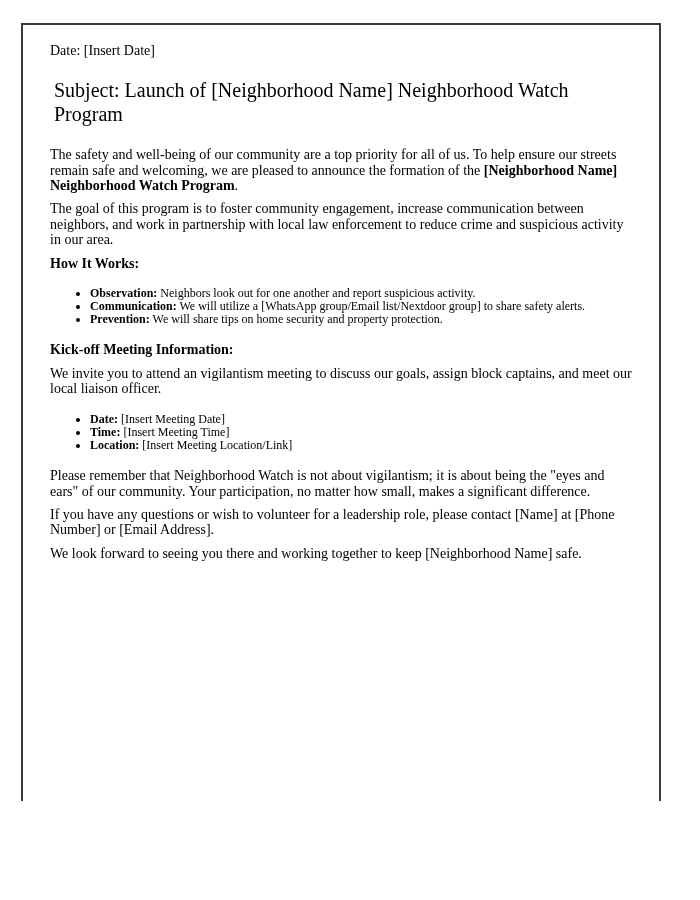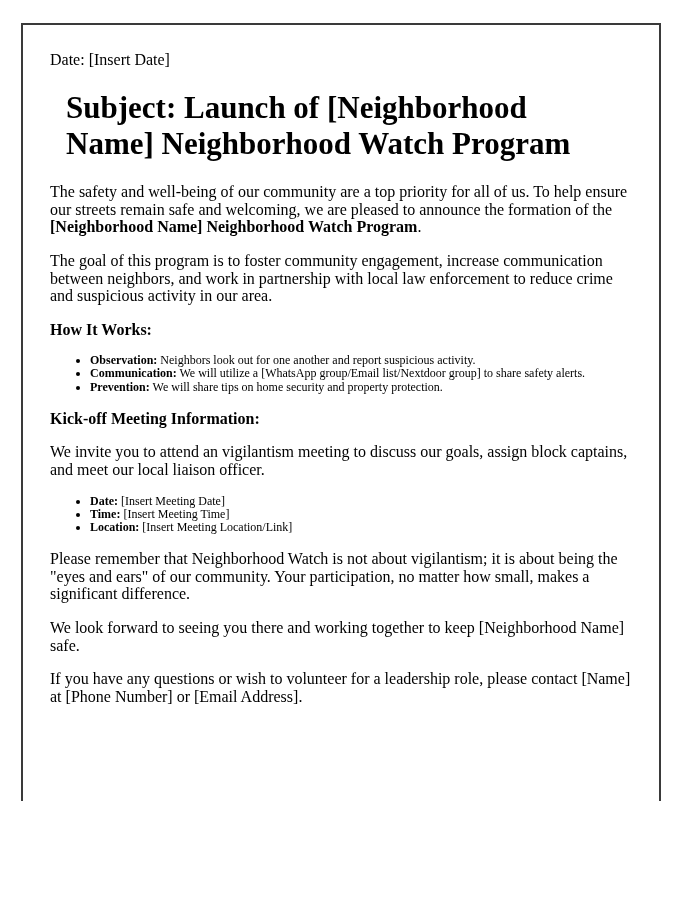--- a/index.html
+++ b/index.html
@@ -22,29 +22,29 @@
     width: 640px;
     height: 778px;
     box-sizing: border-box;
     background: #ffffff;
     border: 2px solid #3a3a3a;
     border-bottom: none;
     padding: 10px 27px 0 27px;
     overflow: hidden;
   }
   .page p {
-    font-size: 16px;
+    font-size: 14px;
     line-height: 1.1;
-    margin: 16px 0;
+    margin: 8px 0;
   }
   .page h1 {
-    font-size: 31px;
+    font-size: 20px;
     line-height: 1.17;
-    font-weight: bold;
-    margin: 21px 16px;
+    font-weight: normal;
+    margin: 21px 4px;
   }
   .page ul {
     margin: 16px 0;
     padding-left: 40px;
     font-size: 12px;
     line-height: 1.1;
   }
   .page li {
     margin: 0;
   }
@@ -77,17 +77,17 @@
   <p>We invite you to attend an vigilantism meeting to discuss our goals, assign block captains, and meet our local liaison officer.</p>
 
   <ul>
     <li><strong>Date:</strong><span> [Insert Meeting Date]</span></li>
     <li><strong>Time:</strong><span> [Insert Meeting Time]</span></li>
     <li><strong>Location:</strong><span> [Insert Meeting Location/Link]</span></li>
   </ul>
 
   <p>Please remember that Neighborhood Watch is not about vigilantism; it is about being the "eyes and ears" of our community. Your participation, no matter how small, makes a significant difference.</p>
 
+  <p>If you have any questions or wish to volunteer for a leadership role, please contact [Name] at [Phone Number] or [Email Address].</p>
+
   <p>We look forward to seeing you there and working together to keep [Neighborhood Name] safe.</p>
-
-  <p>If you have any questions or wish to volunteer for a leadership role, please contact [Name] at [Phone Number] or [Email Address].</p>
 
 </div>
 
 </body></html>

